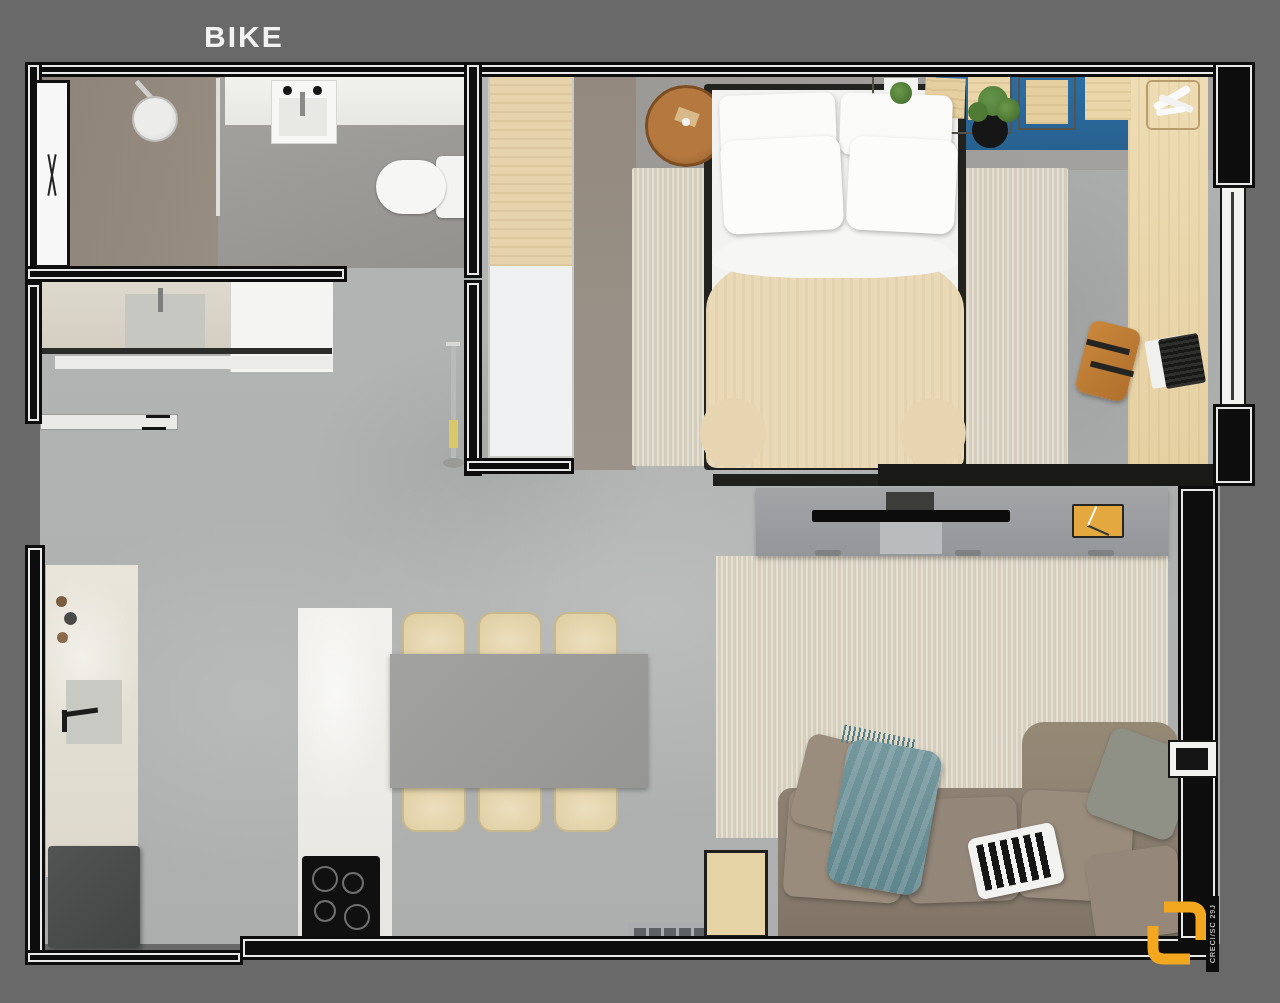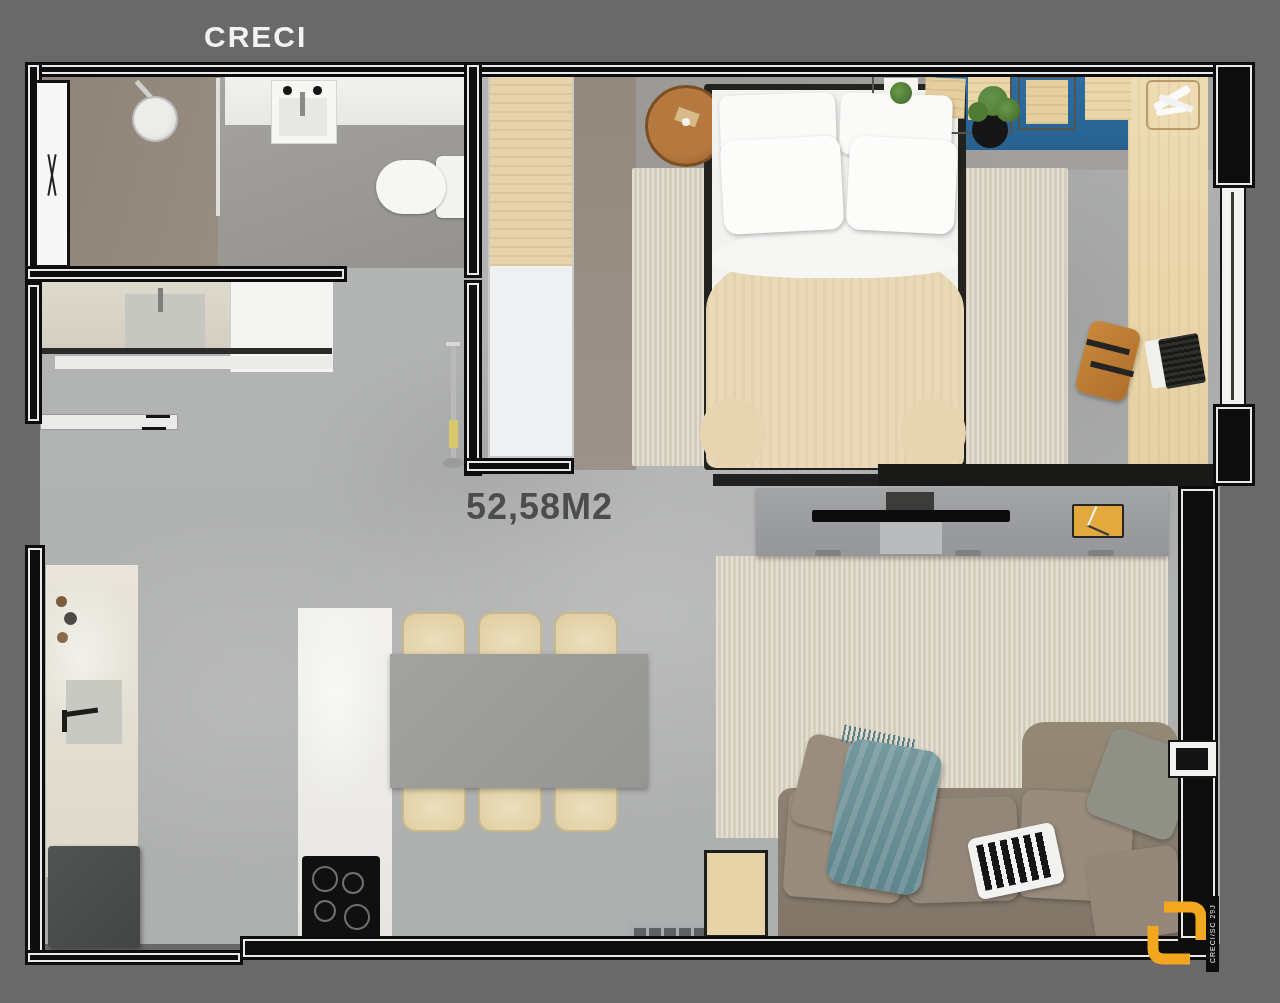--- a/index.html
+++ b/index.html
@@ -80,21 +80,21 @@
 <body>
 
 <div class="plan">
 
   <div class="abs floor-main"></div>
   <div class="floor-patch" style="left:42px;top:76px;width:176px;height:192px;background:linear-gradient(105deg,#8d8378,#99o 0);background:linear-gradient(105deg,#8d8378,#978d81);"></div>
   <div class="floor-patch" style="left:218px;top:76px;width:246px;height:192px;background:linear-gradient(160deg,#a5a3a0,#94928e);"></div>
   <div class="floor-patch" style="left:574px;top:76px;width:62px;height:394px;background:linear-gradient(#93897e,#9b938a);"></div>
   <div class="floor-patch" style="left:636px;top:76px;width:579px;height:94px;background:linear-gradient(90deg,#9b9a97,#a3a2a0);"></div>
 
-  <div class="abs bike-label">CRECI</div>
+  <div class="abs bike-label">BIKE</div>
 
   <div class="abs" style="left:216px;top:78px;width:4px;height:138px;background:#e7e7e5;opacity:.9;z-index:6;"></div>
   <div class="abs" style="left:148px;top:76px;width:5px;height:42px;background:#cfcfcd;transform:rotate(-42deg);z-index:6;"></div>
   <div class="abs" style="left:132px;top:96px;width:46px;height:46px;border-radius:50%;z-index:6;
               background:radial-gradient(circle at 45% 45%, #ececea 55%, #c9c9c7 100%);border:2px solid #bdbdbb;box-sizing:border-box;"></div>
   <div class="abs" style="left:225px;top:76px;width:240px;height:49px;background:linear-gradient(#f1f1ee,#e7e7e3);z-index:5;"></div>
   <div class="abs" style="left:271px;top:80px;width:64px;height:62px;background:#f7f7f5;border:1px solid #d6d6d2;z-index:6;"></div>
   <div class="abs" style="left:279px;top:98px;width:48px;height:38px;background:#e8e8e5;z-index:7;"></div>
   <div class="abs" style="left:283px;top:86px;width:9px;height:9px;border-radius:50%;background:#151515;z-index:8;"></div>
   <div class="abs" style="left:313px;top:86px;width:9px;height:9px;border-radius:50%;background:#151515;z-index:8;"></div>
@@ -122,21 +122,20 @@
   <div class="abs" style="left:62px;top:710px;width:5px;height:22px;background:#1c1c1a;z-index:7;"></div>
   <div class="abs" style="left:48px;top:846px;width:92px;height:102px;background:linear-gradient(135deg,#525454,#434545);border-radius:4px;z-index:5;box-shadow:2px 2px 4px rgba(0,0,0,.35);"></div>
 
   <div class="abs" style="left:488px;top:74px;width:86px;height:384px;border:2px solid #c9c9c5;box-sizing:border-box;z-index:5;background:#eef0f1;"></div>
   <div class="abs wood-grain" style="left:490px;top:76px;width:82px;height:190px;background-color:#e7d3ab;z-index:6;"></div>
   <div class="abs" style="left:451px;top:346px;width:5px;height:116px;background:#b9b9b7;z-index:6;"></div>
   <div class="abs" style="left:446px;top:342px;width:14px;height:4px;background:#d8d8d6;z-index:6;"></div>
   <div class="abs" style="left:449px;top:420px;width:9px;height:28px;background:#d8c86a;z-index:6;"></div>
   <div class="abs" style="left:443px;top:458px;width:21px;height:10px;border-radius:50%;background:#9a9a98;z-index:6;"></div>
 
-  <div class="abs area-label">52,58M2</div>
 
   <div class="abs rug-stripes" style="left:632px;top:168px;width:436px;height:298px;background-color:#d4cdbb;z-index:3;border-radius:2px;"></div>
 
   <div class="abs" style="left:645px;top:85px;width:82px;height:82px;border-radius:50%;z-index:6;
               background:radial-gradient(circle at 45% 40%, #b5793f 60%, #8f5a28 100%);border:3px solid #7d4e22;box-sizing:border-box;"></div>
   <div class="abs" style="left:676px;top:110px;width:22px;height:14px;background:#d8b98a;transform:rotate(20deg);z-index:7;"></div>
   <div class="abs" style="left:682px;top:118px;width:8px;height:8px;border-radius:50%;background:#f2f2f0;z-index:8;"></div>
 
   <div class="abs" style="left:704px;top:84px;width:262px;height:386px;background:#22221f;border-radius:4px;z-index:5;"></div>
   <div class="abs" style="left:712px;top:90px;width:246px;height:374px;background:#f2f2f0;z-index:6;"></div>

